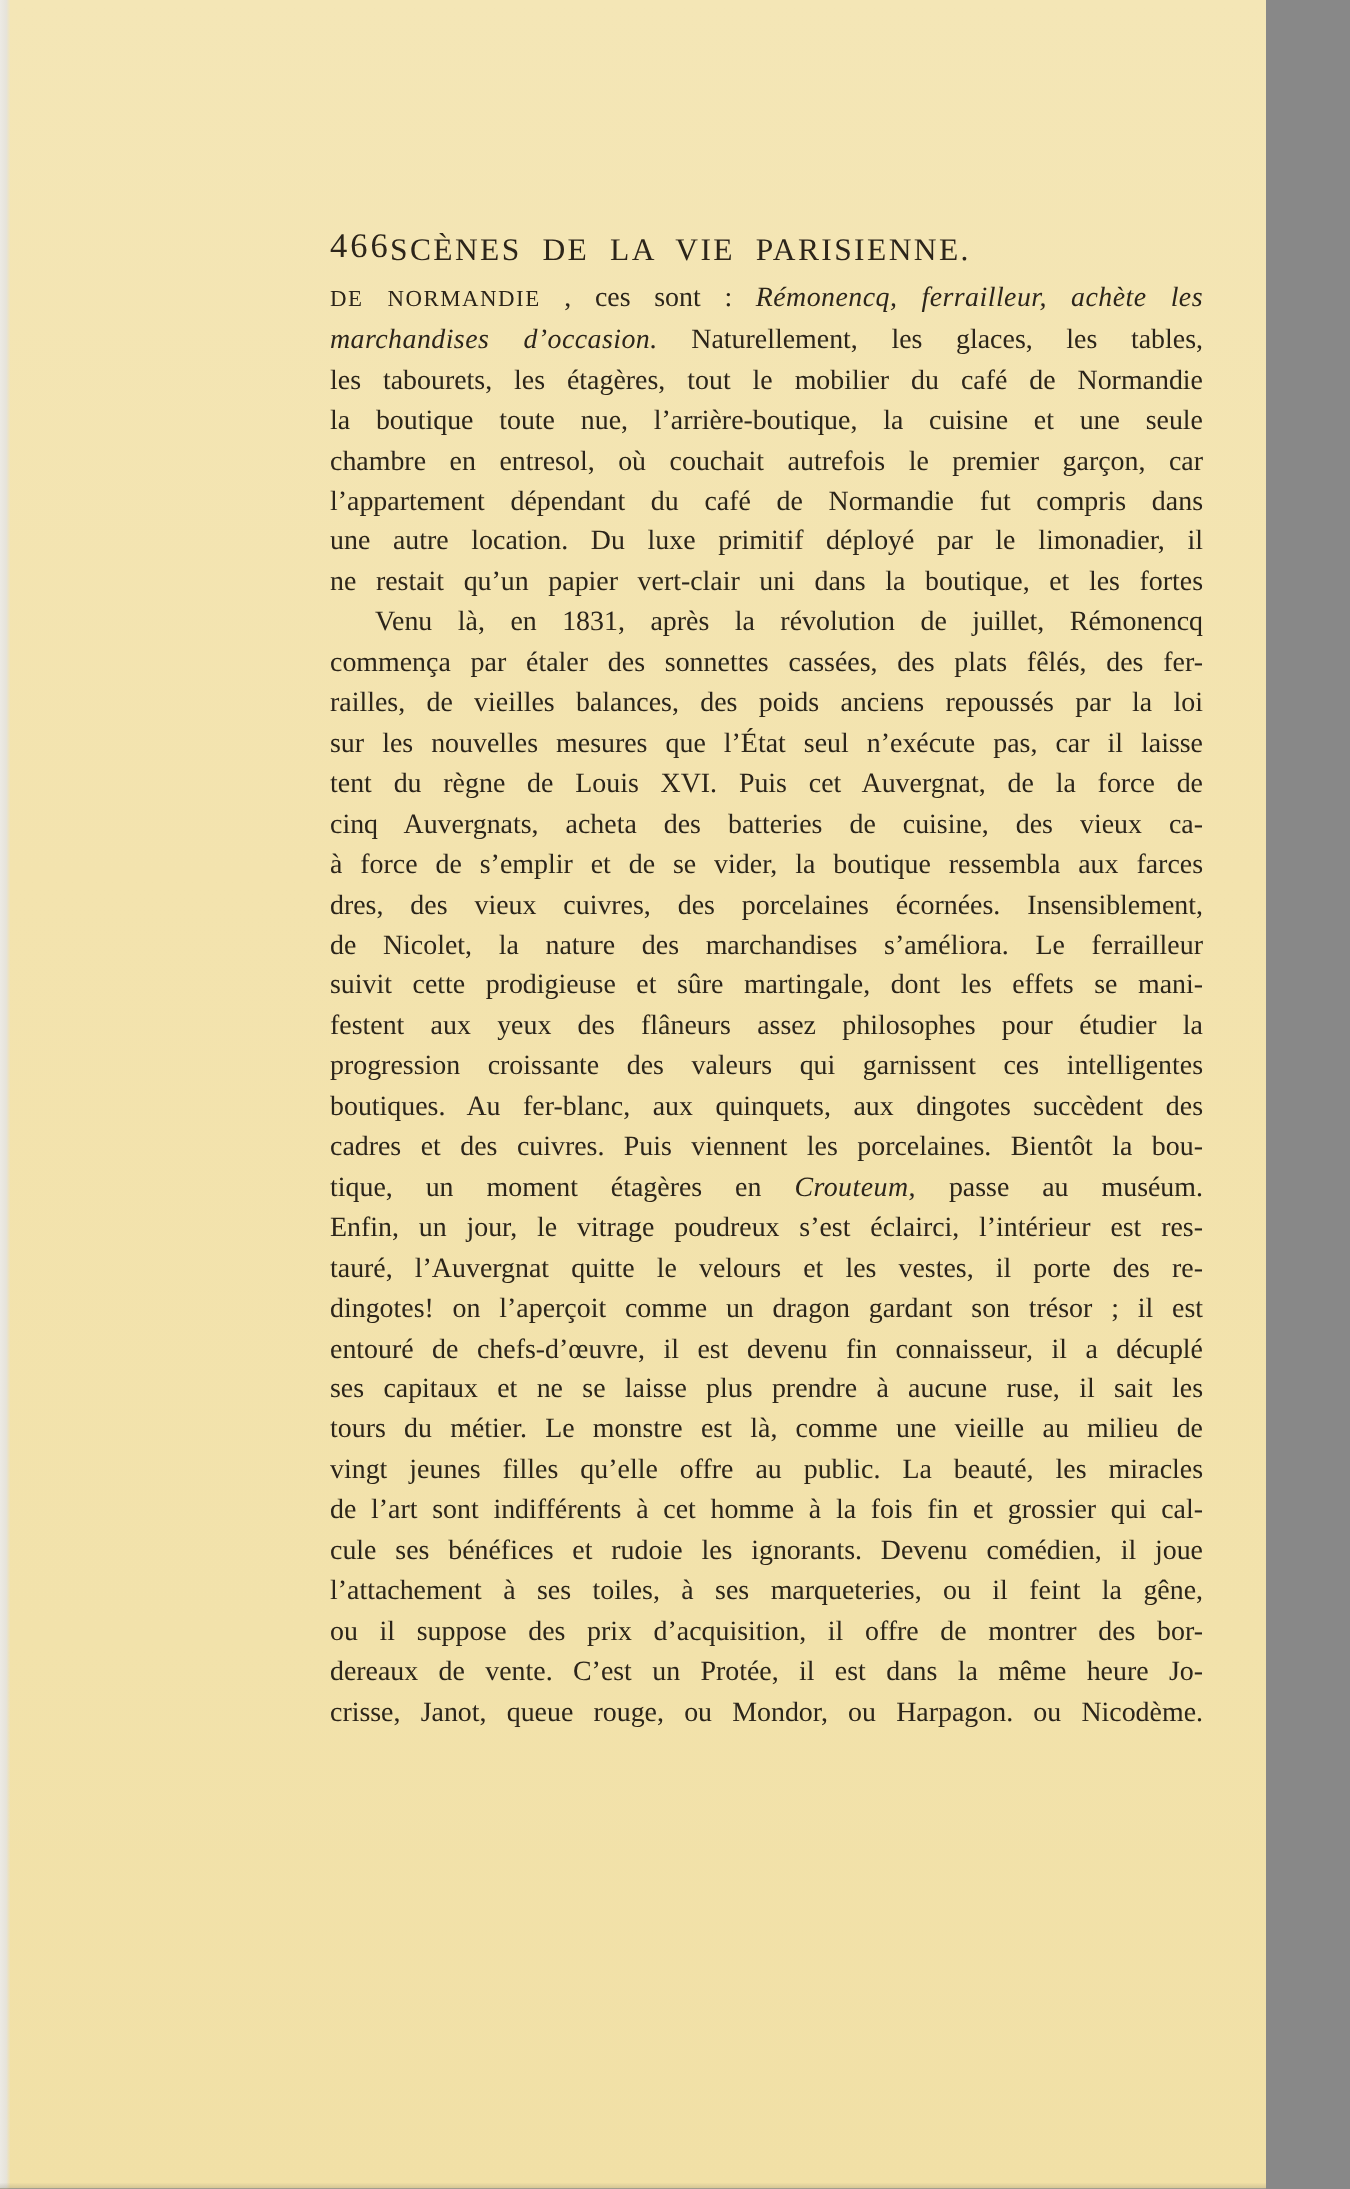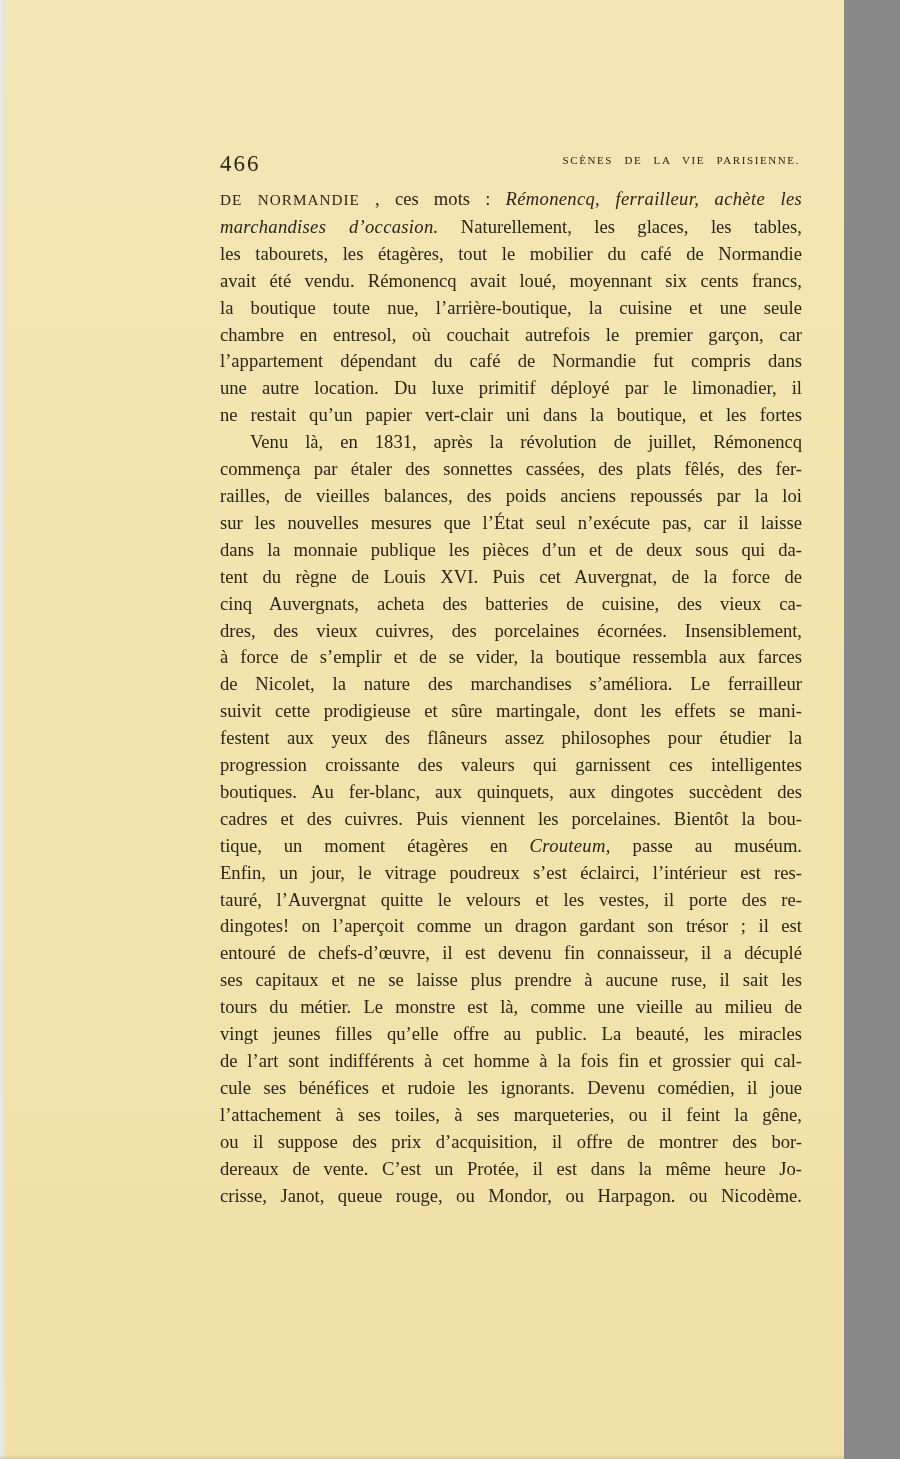--- a/index.html
+++ b/index.html
@@ -22,22 +22,22 @@
   }
   .pagehead {
     position: absolute; top: 150px; left: 220px; width: 580px; height: 30px;
   }
   .page-number {
     position: absolute; left: 0; top: 1px;
     font-size: 23px; letter-spacing: 2px; font-weight: normal;
   }
   .running-title {
     position: absolute; left: 40px; right: 0; top: 4px;
-    text-align: right;
-    font-size: 11px; letter-spacing: 1.6px; word-spacing: 7px;
+    text-align: left;
+    font-size: 21px; letter-spacing: 1.6px; word-spacing: 7px;
   }
   .textbody {
     position: absolute; top: 186px; left: 220px; width: 582px;
     font-size: 18.6px; line-height: 26.9px;
   }
   .line { text-align: justify; text-align-last: justify; text-justify: inter-word; }
   .line.noj { text-align-last: left; }
   .line.indent { text-indent: 30px; font-family: Liberation Serif, serif; }
   .it { font-style: italic; letter-spacing: 0.3px; }
   .sc { font-size: 0.82em; letter-spacing: 1px; }
@@ -45,38 +45,36 @@
 </head>
 <body>
 
 <div class="scan">
   <div class="edge-left"></div>
   <div class="pagehead">
     <span class="page-number">466</span>
     <span class="running-title">SCÈNES DE LA VIE PARISIENNE.</span>
   </div>
   <div class="textbody" id="text-body">
-      <div class="line"><span class="sc">DE NORMANDIE</span><span> , ces mots : </span><span class="it">Rémonencq, ferrailleur, achète les</span></div>
+      <div class="line"><span class="sc">DE NORMANDIE</span><span> , ces sont : </span><span class="it">Rémonencq, ferrailleur, achète les</span></div>
       <div class="line"><span class="it">marchandises d’occasion.</span><span> Naturellement, les glaces, les tables,</span></div>
       <div class="line"><span>les tabourets, les étagères, tout le mobilier du café de Normandie</span></div>
-      <div class="line"><span>avait été vendu. Rémonencq avait loué, moyennant six cents francs,</span></div>
       <div class="line"><span>la boutique toute nue, l’arrière-boutique, la cuisine et une seule</span></div>
       <div class="line"><span>chambre en entresol, où couchait autrefois le premier garçon, car</span></div>
       <div class="line"><span>l’appartement dépendant du café de Normandie fut compris dans</span></div>
       <div class="line"><span>une autre location. Du luxe primitif déployé par le limonadier, il</span></div>
       <div class="line"><span>ne restait qu’un papier vert-clair uni dans la boutique, et les fortes</span></div>
       <div class="line indent"><span>Venu là, en 1831, après la révolution de juillet, Rémonencq</span></div>
       <div class="line"><span>commença par étaler des sonnettes cassées, des plats fêlés, des fer-</span></div>
       <div class="line"><span>railles, de vieilles balances, des poids anciens repoussés par la loi</span></div>
       <div class="line"><span>sur les nouvelles mesures que l’État seul n’exécute pas, car il laisse</span></div>
-      <div class="line"><span>dans la monnaie publique les pièces d’un et de deux sous qui da-</span></div>
       <div class="line"><span>tent du règne de Louis XVI. Puis cet Auvergnat, de la force de</span></div>
       <div class="line"><span>cinq Auvergnats, acheta des batteries de cuisine, des vieux ca-</span></div>
+      <div class="line"><span>à force de s’emplir et de se vider, la boutique ressembla aux farces</span></div>
       <div class="line"><span>dres, des vieux cuivres, des porcelaines écornées. Insensiblement,</span></div>
-      <div class="line"><span>à force de s’emplir et de se vider, la boutique ressembla aux farces</span></div>
       <div class="line"><span>de Nicolet, la nature des marchandises s’améliora. Le ferrailleur</span></div>
       <div class="line"><span>suivit cette prodigieuse et sûre martingale, dont les effets se mani-</span></div>
       <div class="line"><span>festent aux yeux des flâneurs assez philosophes pour étudier la</span></div>
       <div class="line"><span>progression croissante des valeurs qui garnissent ces intelligentes</span></div>
       <div class="line"><span>boutiques. Au fer-blanc, aux quinquets, aux dingotes succèdent des</span></div>
       <div class="line"><span>cadres et des cuivres. Puis viennent les porcelaines. Bientôt la bou-</span></div>
       <div class="line"><span>tique, un moment étagères en </span><span class="it">Crouteum,</span><span> passe au muséum.</span></div>
       <div class="line"><span>Enfin, un jour, le vitrage poudreux s’est éclairci, l’intérieur est res-</span></div>
       <div class="line"><span>tauré, l’Auvergnat quitte le velours et les vestes, il porte des re-</span></div>
       <div class="line"><span>dingotes! on l’aperçoit comme un dragon gardant son trésor ; il est</span></div>

